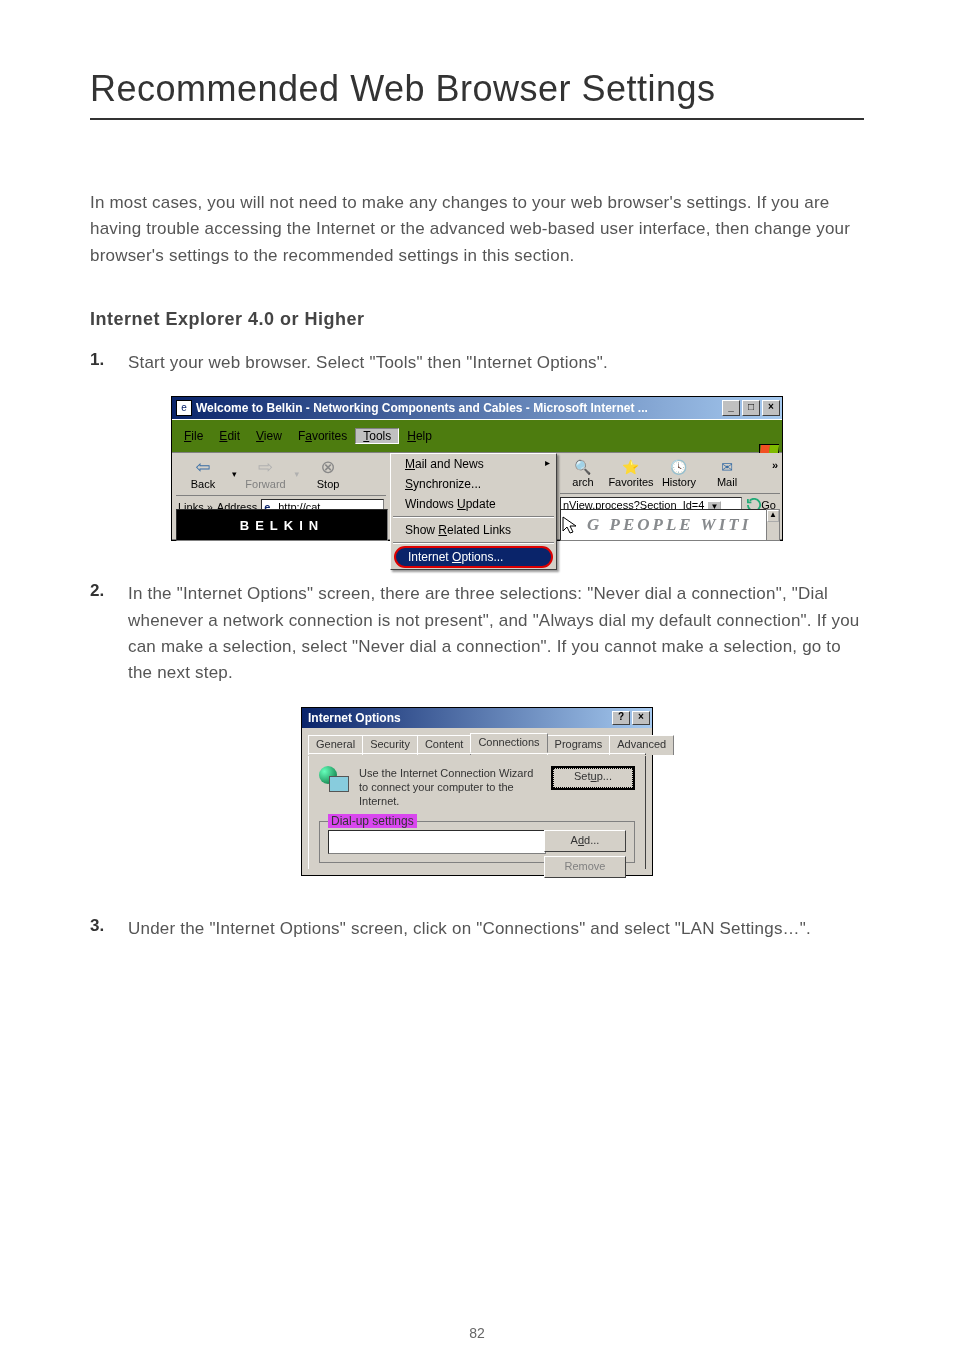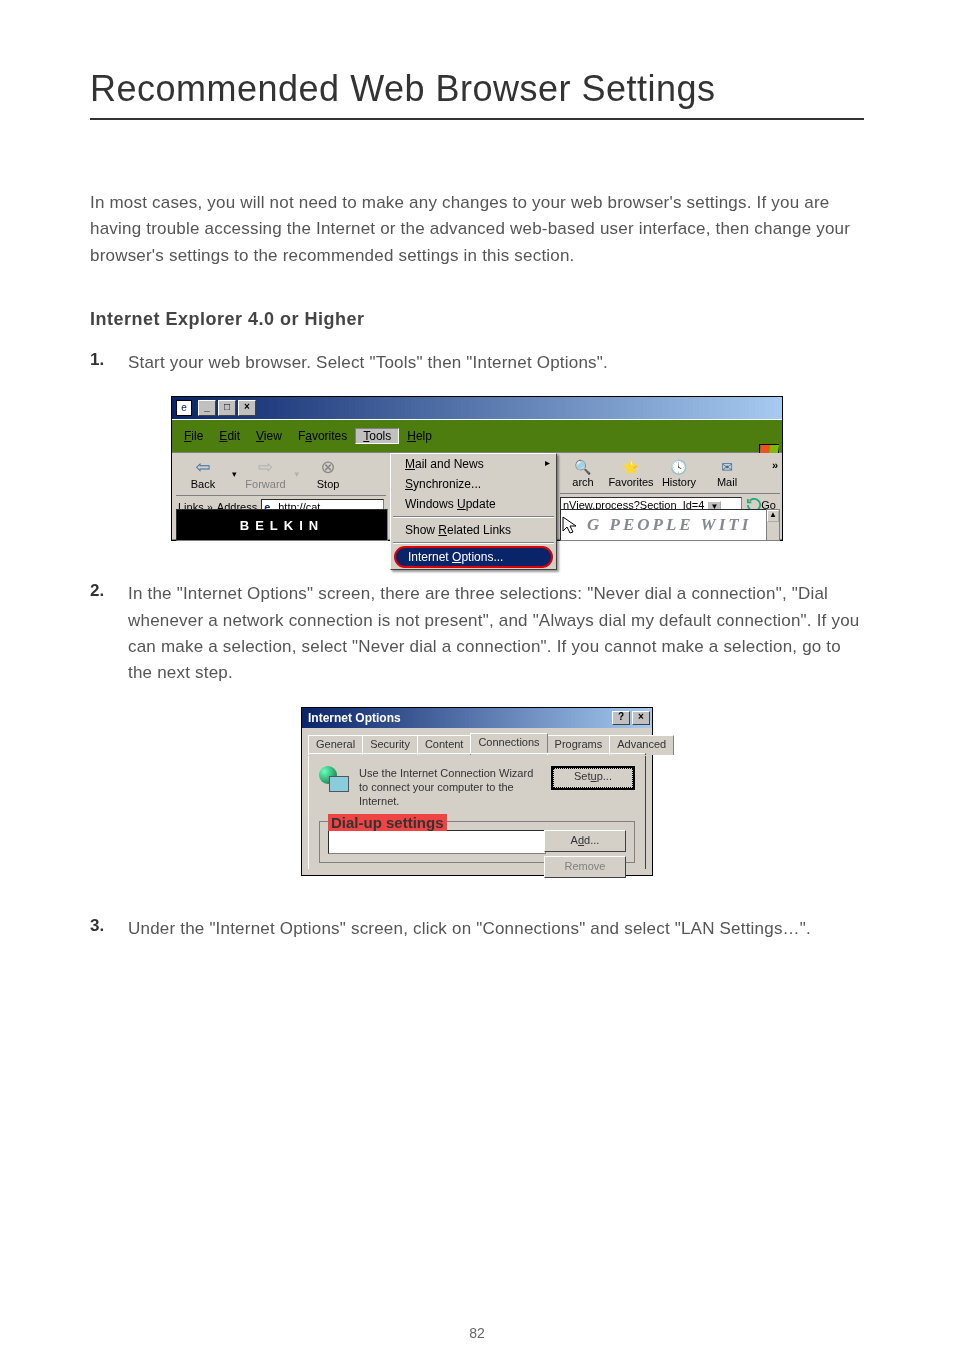--- a/index.html
+++ b/index.html
@@ -448,24 +448,23 @@
     border: 1px solid #808080;
     border-top-color: #808080;
     margin-top: 12px;
     padding: 8px;
     position: relative;
   }
   .fieldset .legend {
     position: absolute;
     top: -8px;
     left: 8px;
-    background: #ef4444;
+    background: #d946ef;
     padding: 0 3px;
-    font-size: 15px;
-    font-weight: bold;
+    font-size: 12px;
   }
   .list-box {
     height: 22px;
     background: #fff;
     border: 1px inset #808080;
     margin-right: 80px;
   }
   .side-btns {
     position: absolute;
     right: 8px;
@@ -497,20 +496,21 @@
 
   <div class="step-row">
     <div class="step-num">1.</div>
     <div class="step-text">Start your web browser. Select "Tools" then "Internet Options".</div>
   </div>
 
   <div class="shot-wrap">
     <div class="ie-window">
       <div class="ie-titlebar">
         <div class="ie-icon">e</div>
+        <div class="ie-title-text">Welcome to Belkin - Networking Components and Cables - Microsoft Internet ...</div>
         <div class="win-btn">_</div>
         <div class="win-btn">□</div>
         <div class="win-btn">×</div>
       </div>
 
       <div class="ie-menubar" style="position:relative;">
         <div class="menu-item"><span class="u">F</span><span>ile</span></div>
         <div class="menu-item"><span class="u">E</span>dit</div>
         <div class="menu-item"><span class="u">V</span>iew</div>
         <div class="menu-item">F<span class="u">a</span>vorites</div>

